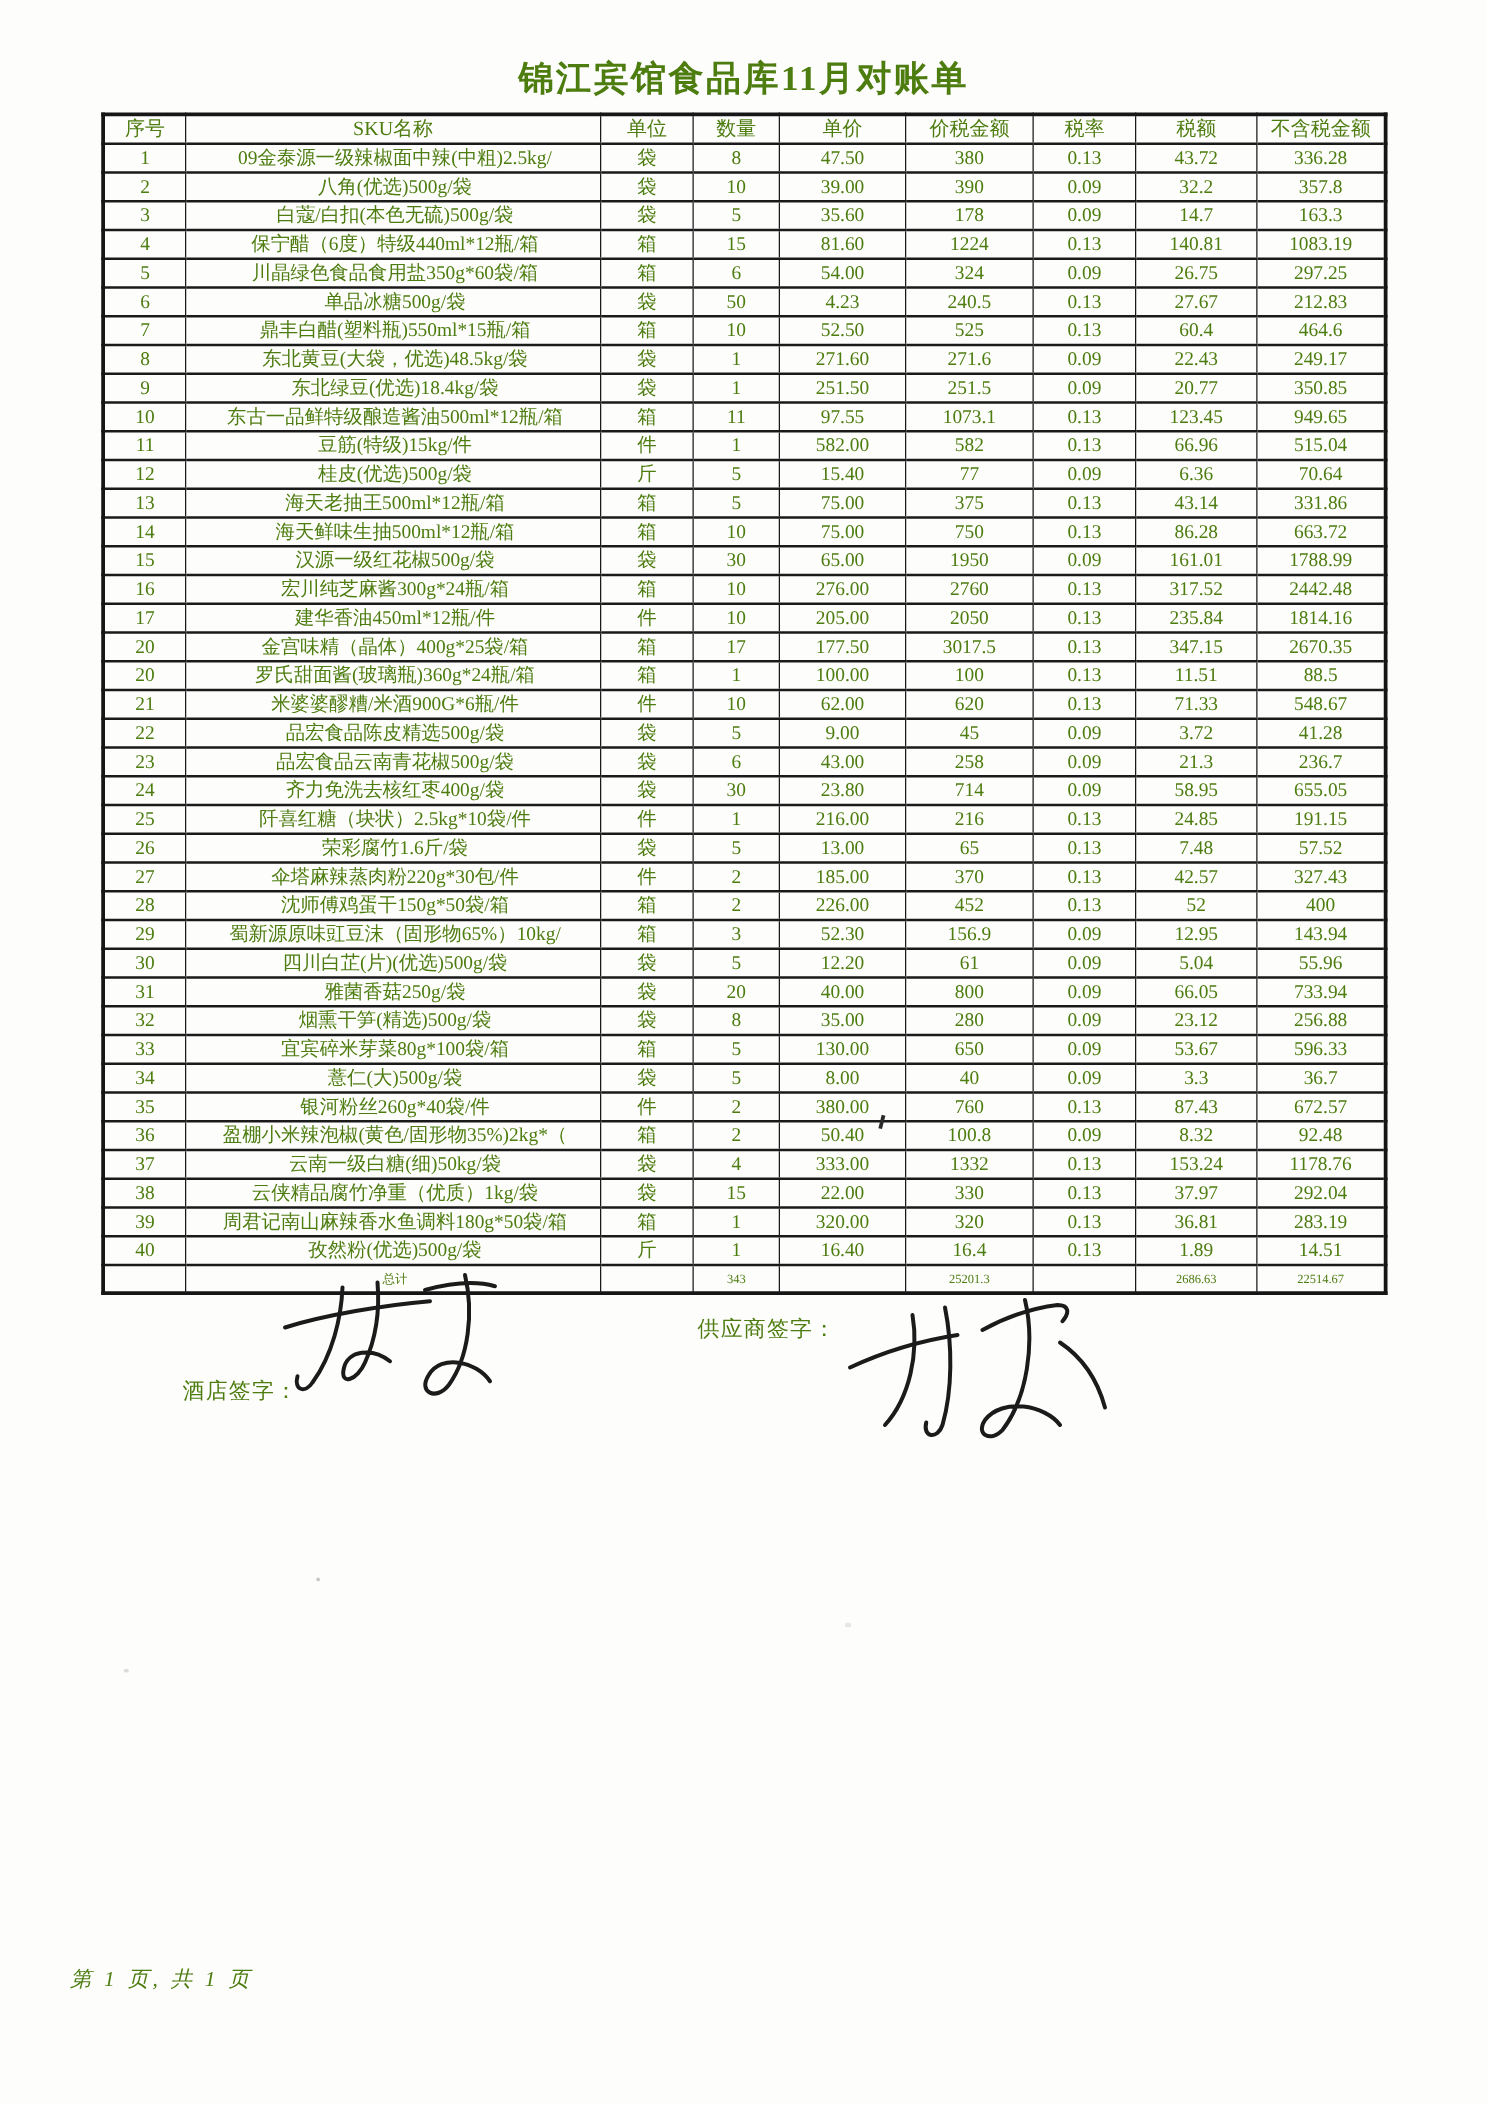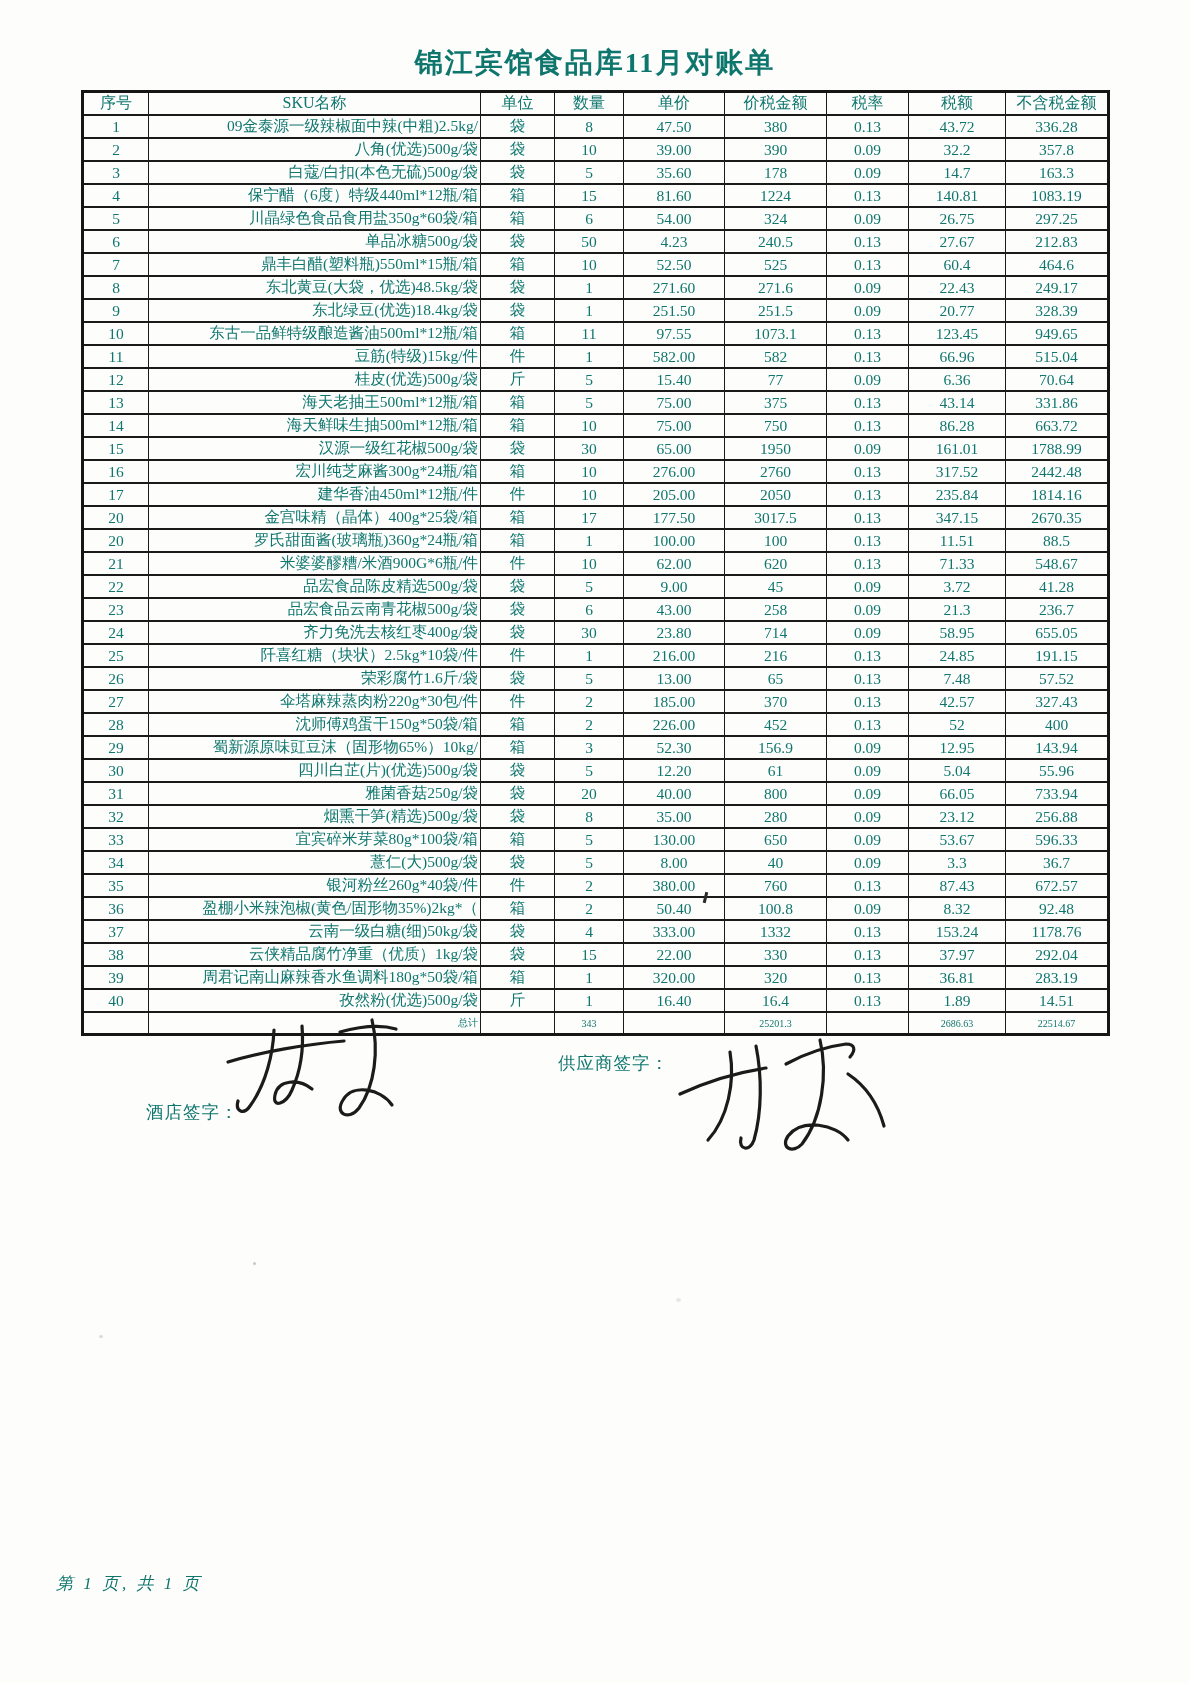--- a/index.html
+++ b/index.html
@@ -1,27 +1,27 @@
 <!DOCTYPE html>
 <html><head>
 <meta charset="utf-8">
 <style>
   html,body{margin:0;padding:0;background:#ffffff;}
   .page{position:relative;width:1190px;height:1683px;background:#fdfdfc;overflow:hidden;
-        font-family:"Liberation Serif","DejaVu Serif",serif;color:#0f766e;}
+        font-family:"Liberation Serif","DejaVu Serif",serif;color:#4d7c0f;}
   .doc-title{position:absolute;top:44px;left:0;width:100%;text-align:center;
              font-size:28px;font-weight:bold;letter-spacing:2px;}
   table.recon{position:absolute;left:81px;top:90px;width:1026px;border-collapse:collapse;
               table-layout:fixed;border:3px solid #161616;padding-left:10px;}
   table.recon th{border:1.5px solid #1a1a1a;border-top-width:2px;border-bottom-width:2px;
                  font-size:16px;font-weight:normal;height:21px;padding:0;overflow:hidden;white-space:nowrap;}
   table.recon td{border:1.5px solid #1a1a1a;border-top-width:2px;border-bottom-width:2px;
                  font-size:15.5px;height:20.2px;padding:0 2px;overflow:hidden;white-space:nowrap;}
   table.recon td.num{text-align:center;}
-  table.recon td.sku{text-align:right;padding-left:5px;font-family:Liberation Serif, serif;}
+  table.recon td.sku{text-align:center;padding-left:5px;font-family:Liberation Serif, serif;}
   table.recon tr.total td{font-size:10px;}
   .sig-label{position:absolute;font-size:17.5px;letter-spacing:1px;}
   .sig-svg{position:absolute;}
   .sig-svg path{fill:none;stroke:#1b1b1b;stroke-width:3.2;stroke-linecap:round;}
   .footer{position:absolute;top:1572px;left:0;width:100%;text-align:left;
           text-indent:56px;font-size:17px;letter-spacing:3px;font-style:italic;}
   .speck{position:absolute;background:#9a9a9a;border-radius:50%;}
   .pen-tick{position:absolute;width:2.5px;height:11px;background:#2a2a2a;transform:rotate(14deg);}
 </style>
 </head>
@@ -147,21 +147,21 @@
         </tr>
         <tr>
           <td class="num">9</td>
           <td class="sku">东北绿豆(优选)18.4kg/袋</td>
           <td class="num">袋</td>
           <td class="num">1</td>
           <td class="num">251.50</td>
           <td class="num">251.5</td>
           <td class="num">0.09</td>
           <td class="num">20.77</td>
-          <td class="num">328.39</td>
+          <td class="num">350.85</td>
         </tr>
         <tr>
           <td class="num">10</td>
           <td class="sku">东古一品鲜特级酿造酱油500ml*12瓶/箱</td>
           <td class="num">箱</td>
           <td class="num">11</td>
           <td class="num">97.55</td>
           <td class="num">1073.1</td>
           <td class="num">0.13</td>
           <td class="num">123.45</td>

